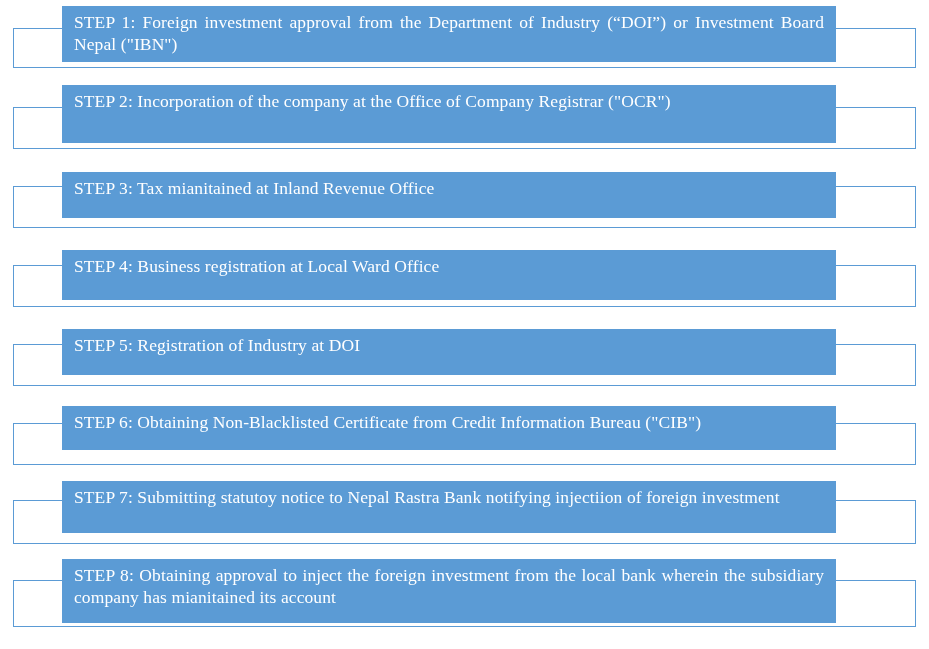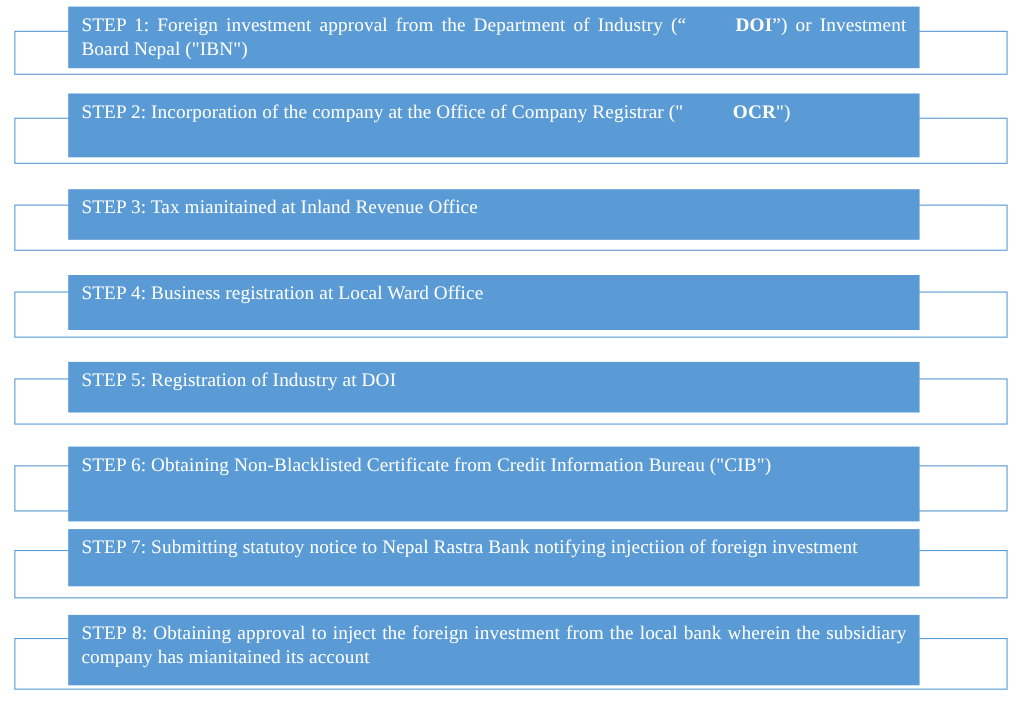--- a/index.html
+++ b/index.html
@@ -41,22 +41,21 @@
     color: #ffffff;
     box-sizing: border-box;
     padding: 5px 12px 6px 12px;
     font-size: 17.5px;
     line-height: 1.28;
     text-align: justify;
     text-justify: inter-word;
     letter-spacing: 0.1px;
   }
   .step-bar b {
-    font-weight: bold;
-    margin-left: 45px;
+    font-weight: normal;
   }
 </style>
 </head>
 <body>
 
 <div id="diagram">
 
   <div class="step-row">
     <div class="connector-box" style="top:28px; height:40px;"></div>
     <div class="step-bar" style="top:6px; height:56px;">
@@ -87,21 +86,21 @@
 
   <div class="step-row">
     <div class="connector-box" style="top:344px; height:42px;"></div>
     <div class="step-bar" style="top:329px; height:46px;">
       <span>STEP 5: Registration of Industry at DOI</span>
     </div>
   </div>
 
   <div class="step-row">
     <div class="connector-box" style="top:423px; height:42px;"></div>
-    <div class="step-bar" style="top:406px; height:68px;">
+    <div class="step-bar" style="top:406px; height:44px;">
       <span>STEP 6:  Obtaining  Non-Blacklisted  Certificate  from  Credit  Information Bureau ("CIB")</span>
     </div>
   </div>
 
   <div class="step-row">
     <div class="connector-box" style="top:500px; height:44px;"></div>
     <div class="step-bar" style="top:481px; height:52px;padding-left:12px;">
       <span>STEP 7: Submitting statutoy notice to Nepal Rastra Bank notifying injectiion of foreign investment</span>
     </div>
   </div>

